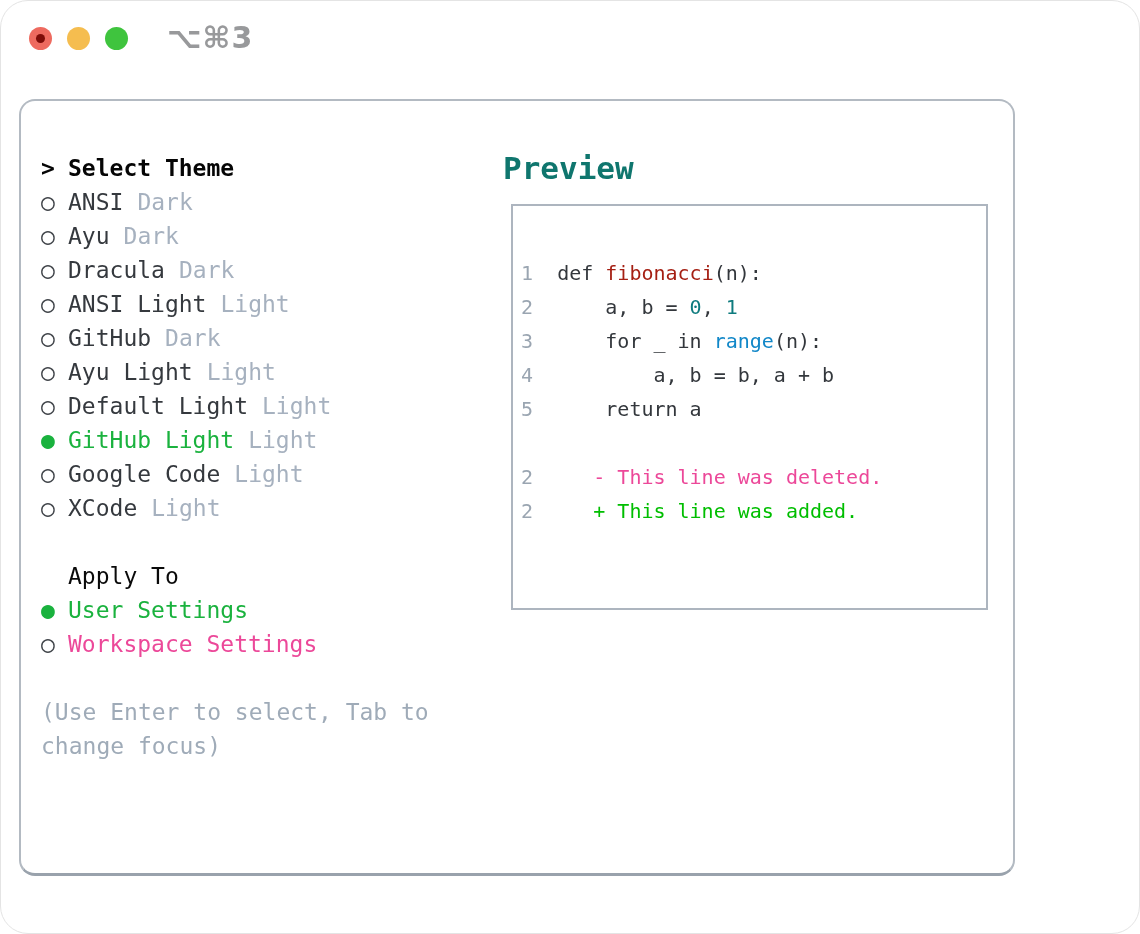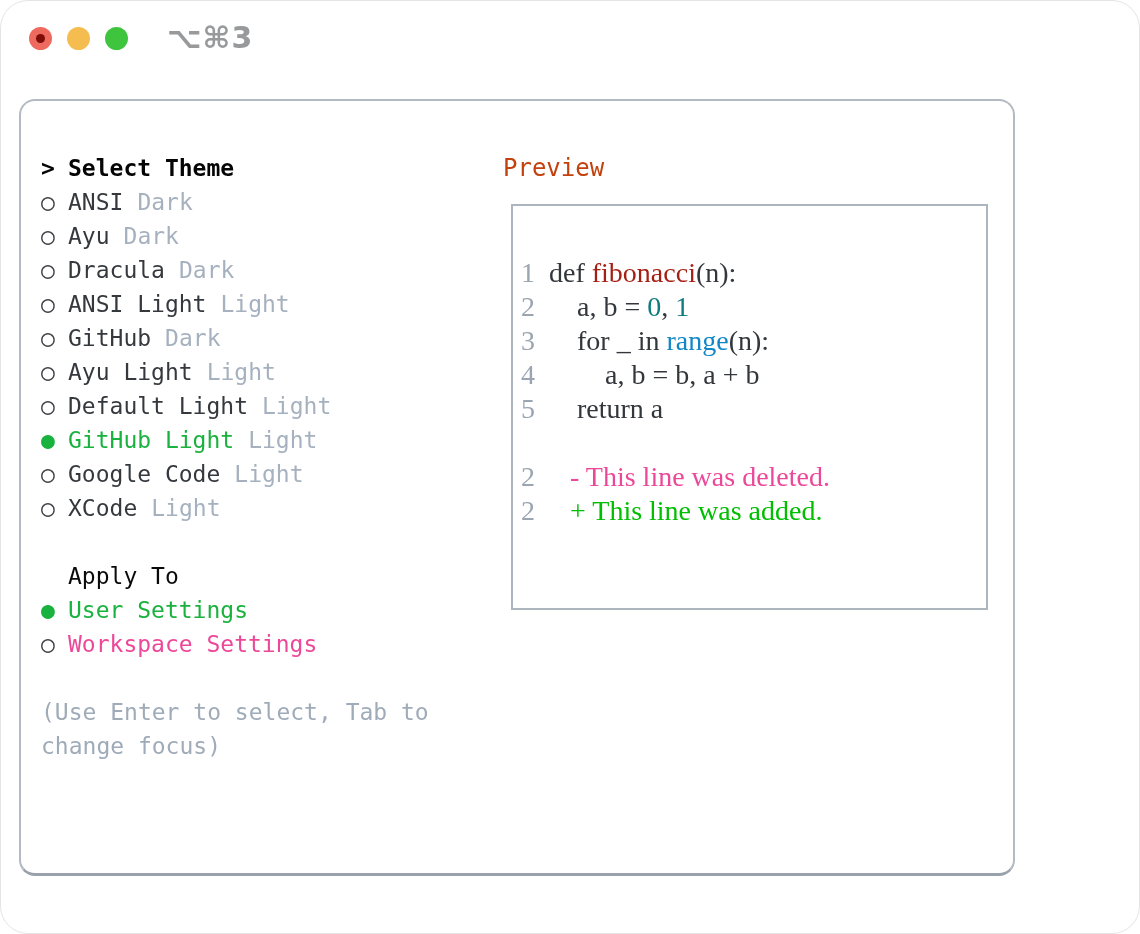--- a/index.html
+++ b/index.html
@@ -36,28 +36,28 @@
   .tname{color:#35393e;}
   .tvariant{color:#a6b1bf;margin-left:14px;}
   .trow.selected .bullet,.trow.selected .tname,.trow.selected .tlabel{color:#1ab23e;}
   .tlabel{color:#ec4899;}
   .apply-header{color:#0a0a0a;}
   .hint{color:#9fabb8;}
   .spacer{height:34px;}
   
   .preview-title{
     position:absolute;left:482px;top:50px;height:34px;line-height:34px;
-    font-size:24px;font-weight:normal;color:#c2410c;
+    font-size:31px;font-weight:bold;color:#0f766e;
   }
   .preview-box{
     position:absolute;left:490px;top:103px;width:477px;height:406px;
     box-sizing:border-box;border:2px solid #adb5bf;background:#fff;
     padding:50px 0 0 8px;overflow:hidden;
   }
-  .cl{height:34px;line-height:34px;font-size:28px;white-space:pre;font-family:Liberation Serif, serif;}
+  .cl{height:34px;line-height:34px;font-size:20px;white-space:pre;}
   .ln{color:#9aa5b1;}
   .plain{color:#33373c;}
   .func{color:#a51f13;}
   .num{color:#0e7b7e;}
   .builtin{color:#1187c8;}
   .ctx{color:#8a929b;}
   .del{color:#ec4899;}
   .add{color:#00be00;}
 </style>
 </head>

